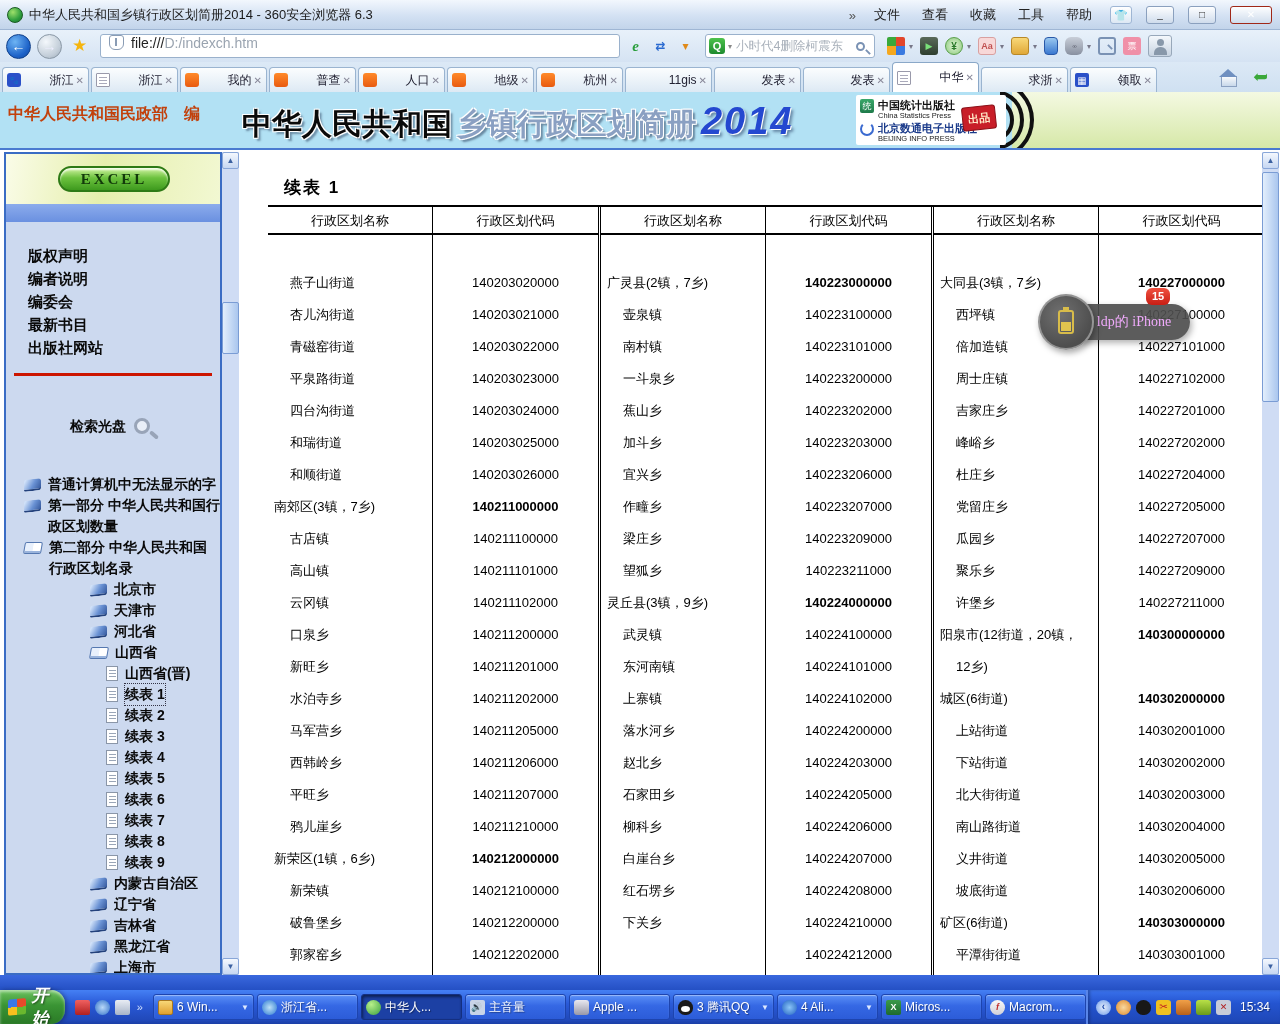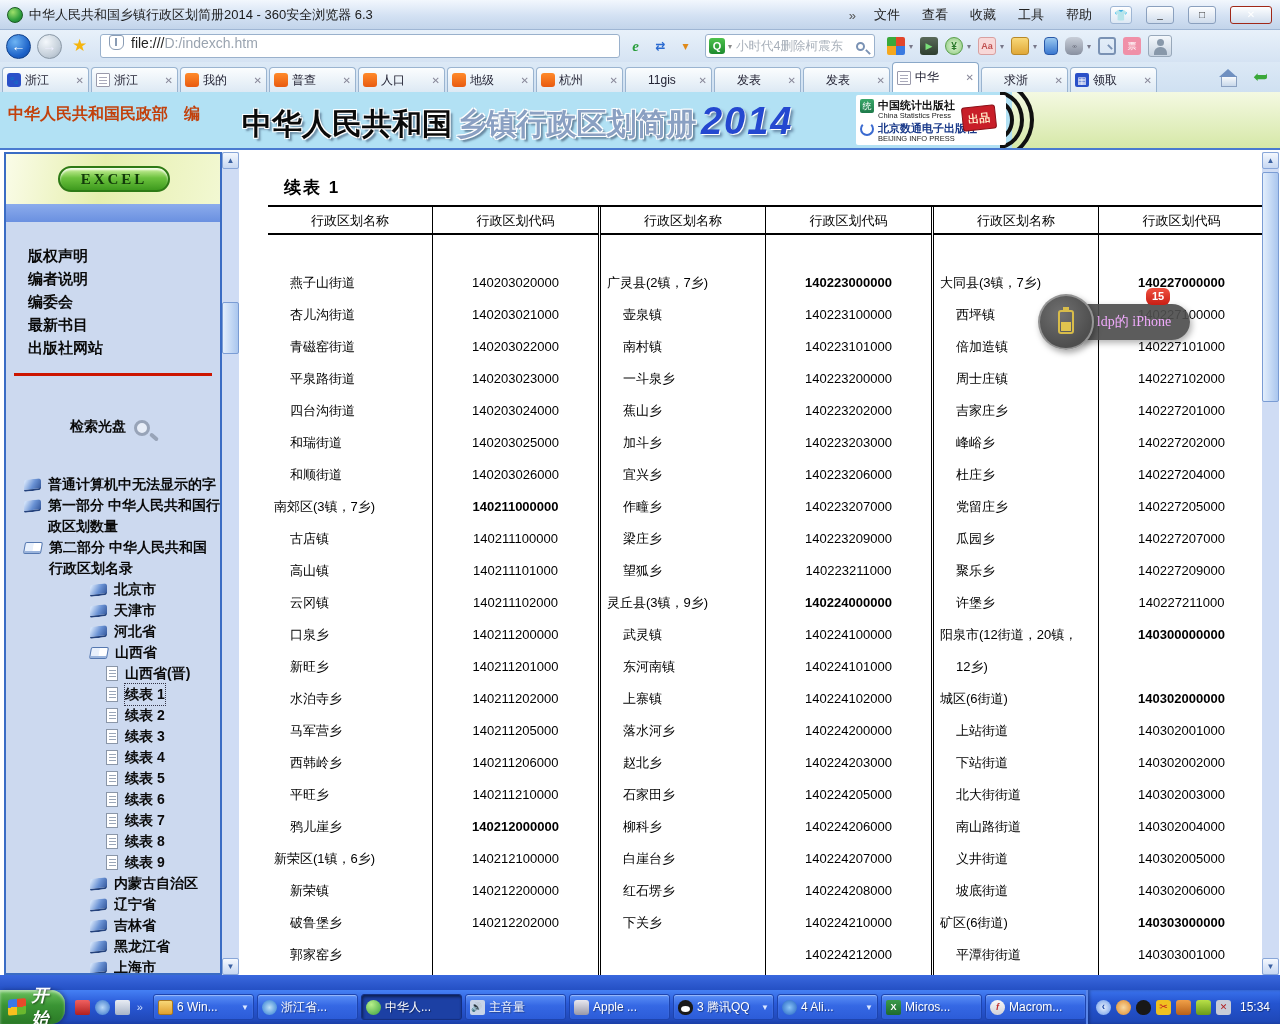--- a/index.html
+++ b/index.html
@@ -58,21 +58,21 @@
   .ti-folder { background:linear-gradient(#f8d878,#e0a838); border:1px solid #b88828; }
   .ti-phone { background:linear-gradient(#9ac8f0,#3a78d0); border:1px solid #2858a8; border-radius:4px; width:14px; }
   .ti-game { background:linear-gradient(#c8ced8,#8890a0); border-radius:6px; } .ti-game:after{content:"◦◦";color:#445;font-size:8px;letter-spacing:-1px;}
   .ti-ticket { background:#f090a8; color:#fff; font-size:9px; }
   .ti-avatar { background:linear-gradient(#f4f8fc,#c8d4e2); border:1px solid #98a8ba; border-radius:3px; width:24px; height:22px; position:relative; }
   .ti-avatar:before { content:""; position:absolute; left:8px; top:3px; width:7px; height:7px; border-radius:50%; background:#8898aa; }
   .ti-avatar:after { content:""; position:absolute; left:5px; top:11px; width:13px; height:8px; border-radius:6px 6px 0 0; background:#8898aa; }
 
   
   #tabrow { position:absolute; left:0; top:62px; width:1280px; height:30px; background:linear-gradient(#dce9f6,#cfe0f1);
-    display:flex; align-items:flex-end; }
+    display:flex; align-items:flex-end;text-align:right; }
   .tab { width:87px; height:25px; margin-left:2px; border:1px solid #9ab4d0; border-bottom:none; border-radius:4px 4px 0 0;
     background:linear-gradient(#fbfdfe,#dde9f4); display:flex; align-items:center; padding:0 4px; flex:0 0 auto; }
   .tab.active { height:30px; background:#fff; border-color:#8aa8c8; position:relative; z-index:2; }
   .tab-label { font-size:12px; color:#223; margin-left:4px; white-space:nowrap; overflow:hidden; flex:1; }
   .tab-close { font-size:10px; color:#889; margin-left:2px; }
   .tab-ic { width:14px; height:14px; border-radius:2px; flex:0 0 auto; font-size:9px; color:#fff; display:flex; align-items:center; justify-content:center; }
   .tic-taobao { background:linear-gradient(#ff8a2a,#e85a10); border-radius:3px; }
   .tic-e { color:#c03028; font-family:"Liberation Serif",serif; font-style:italic; font-weight:bold; font-size:13px; }
   .tic-page { background:#fff; border:1px solid #99a; border-radius:1px; position:relative; }
   .tic-page:after { content:""; position:absolute; left:2px; top:3px; width:8px; height:1px; background:#aab; box-shadow:0 3px 0 #aab,0 6px 0 #aab; }
@@ -112,21 +112,21 @@
   
   #sidebar { position:absolute; left:4px; top:0; width:218px; height:823px; background:#ccd9ef; border:2px solid #3a6cc4; overflow:hidden; }
   #excel-area { height:50px; background:linear-gradient(100deg,#fafce8 0%,#e6efae 45%,#f2f8d2 100%); position:relative; }
   #excel-btn { position:absolute; left:52px; top:12px; width:112px; height:26px; border-radius:13px;
     background:linear-gradient(#d2f4a2,#6cc23e 45%,#3e9a1e); border:2px solid #2e7a16; box-shadow:inset 0 2px 2px rgba(255,255,255,.8);
     color:#123a0a; font-family:"Liberation Serif",serif; font-weight:bold; font-size:15px; letter-spacing:3px; text-align:center; line-height:22px; }
   #sidebar-bluebar { height:18px; background:linear-gradient(#8cacec,#6a90e0); }
   #side-links { margin:22px 0 0 22px; }
   .side-link { font-size:15px; font-weight:bold; color:#0a0a0a; line-height:23px; cursor:pointer; }
   #side-redline { margin:14px 8px 0 8px; height:3px; background:#cc1500; }
-  #search-disc { margin:42px 0 0 64px; display:flex; align-items:flex-end; gap:8px; }
+  #search-disc { margin:42px 0 0 64px; display:flex; align-items:flex-start; gap:8px; }
   #search-disc-label { font-size:14px; font-weight:bold; color:#0a0a0a; }
   #disc-mag { width:16px; height:16px; border:3px solid #98a4b8; border-radius:50%; position:relative; background:#e8eef8; }
   #disc-mag:after { content:""; position:absolute; left:12px; top:12px; width:10px; height:4px; background:#98a4b8; transform:rotate(40deg); border-radius:2px; }
   #tree { margin-top:38px; }
   .tree-item { display:flex; align-items:flex-start; line-height:21px; cursor:pointer; }
   .tree-item.lv0 { padding-left:18px; }
   .tree-item.lv1 { padding-left:84px; }
   .tree-item.lv2 { padding-left:100px; }
   .tree-label { font-size:14px; font-weight:bold; color:#0a0a0a; margin-left:7px; flex:1; }
   .tree-label.sel { outline:1px dotted #334; outline-offset:0px; flex:0 0 auto; }
@@ -535,20 +535,21 @@
               <div class="cell code">140203026000</div>
               <div class="cell code bold">140211000000</div>
               <div class="cell code">140211100000</div>
               <div class="cell code">140211101000</div>
               <div class="cell code">140211102000</div>
               <div class="cell code">140211200000</div>
               <div class="cell code">140211201000</div>
               <div class="cell code">140211202000</div>
               <div class="cell code">140211205000</div>
               <div class="cell code">140211206000</div>
+              <div class="cell code">140211207000</div>
               <div class="cell code">140211210000</div>
               <div class="cell code bold">140212000000</div>
               <div class="cell code">140212100000</div>
               <div class="cell code">140212200000</div>
               <div class="cell code">140212202000</div>
             </div>
           </div>
         </div>
         <div class="pair">
           <div class="tcol name-col">

